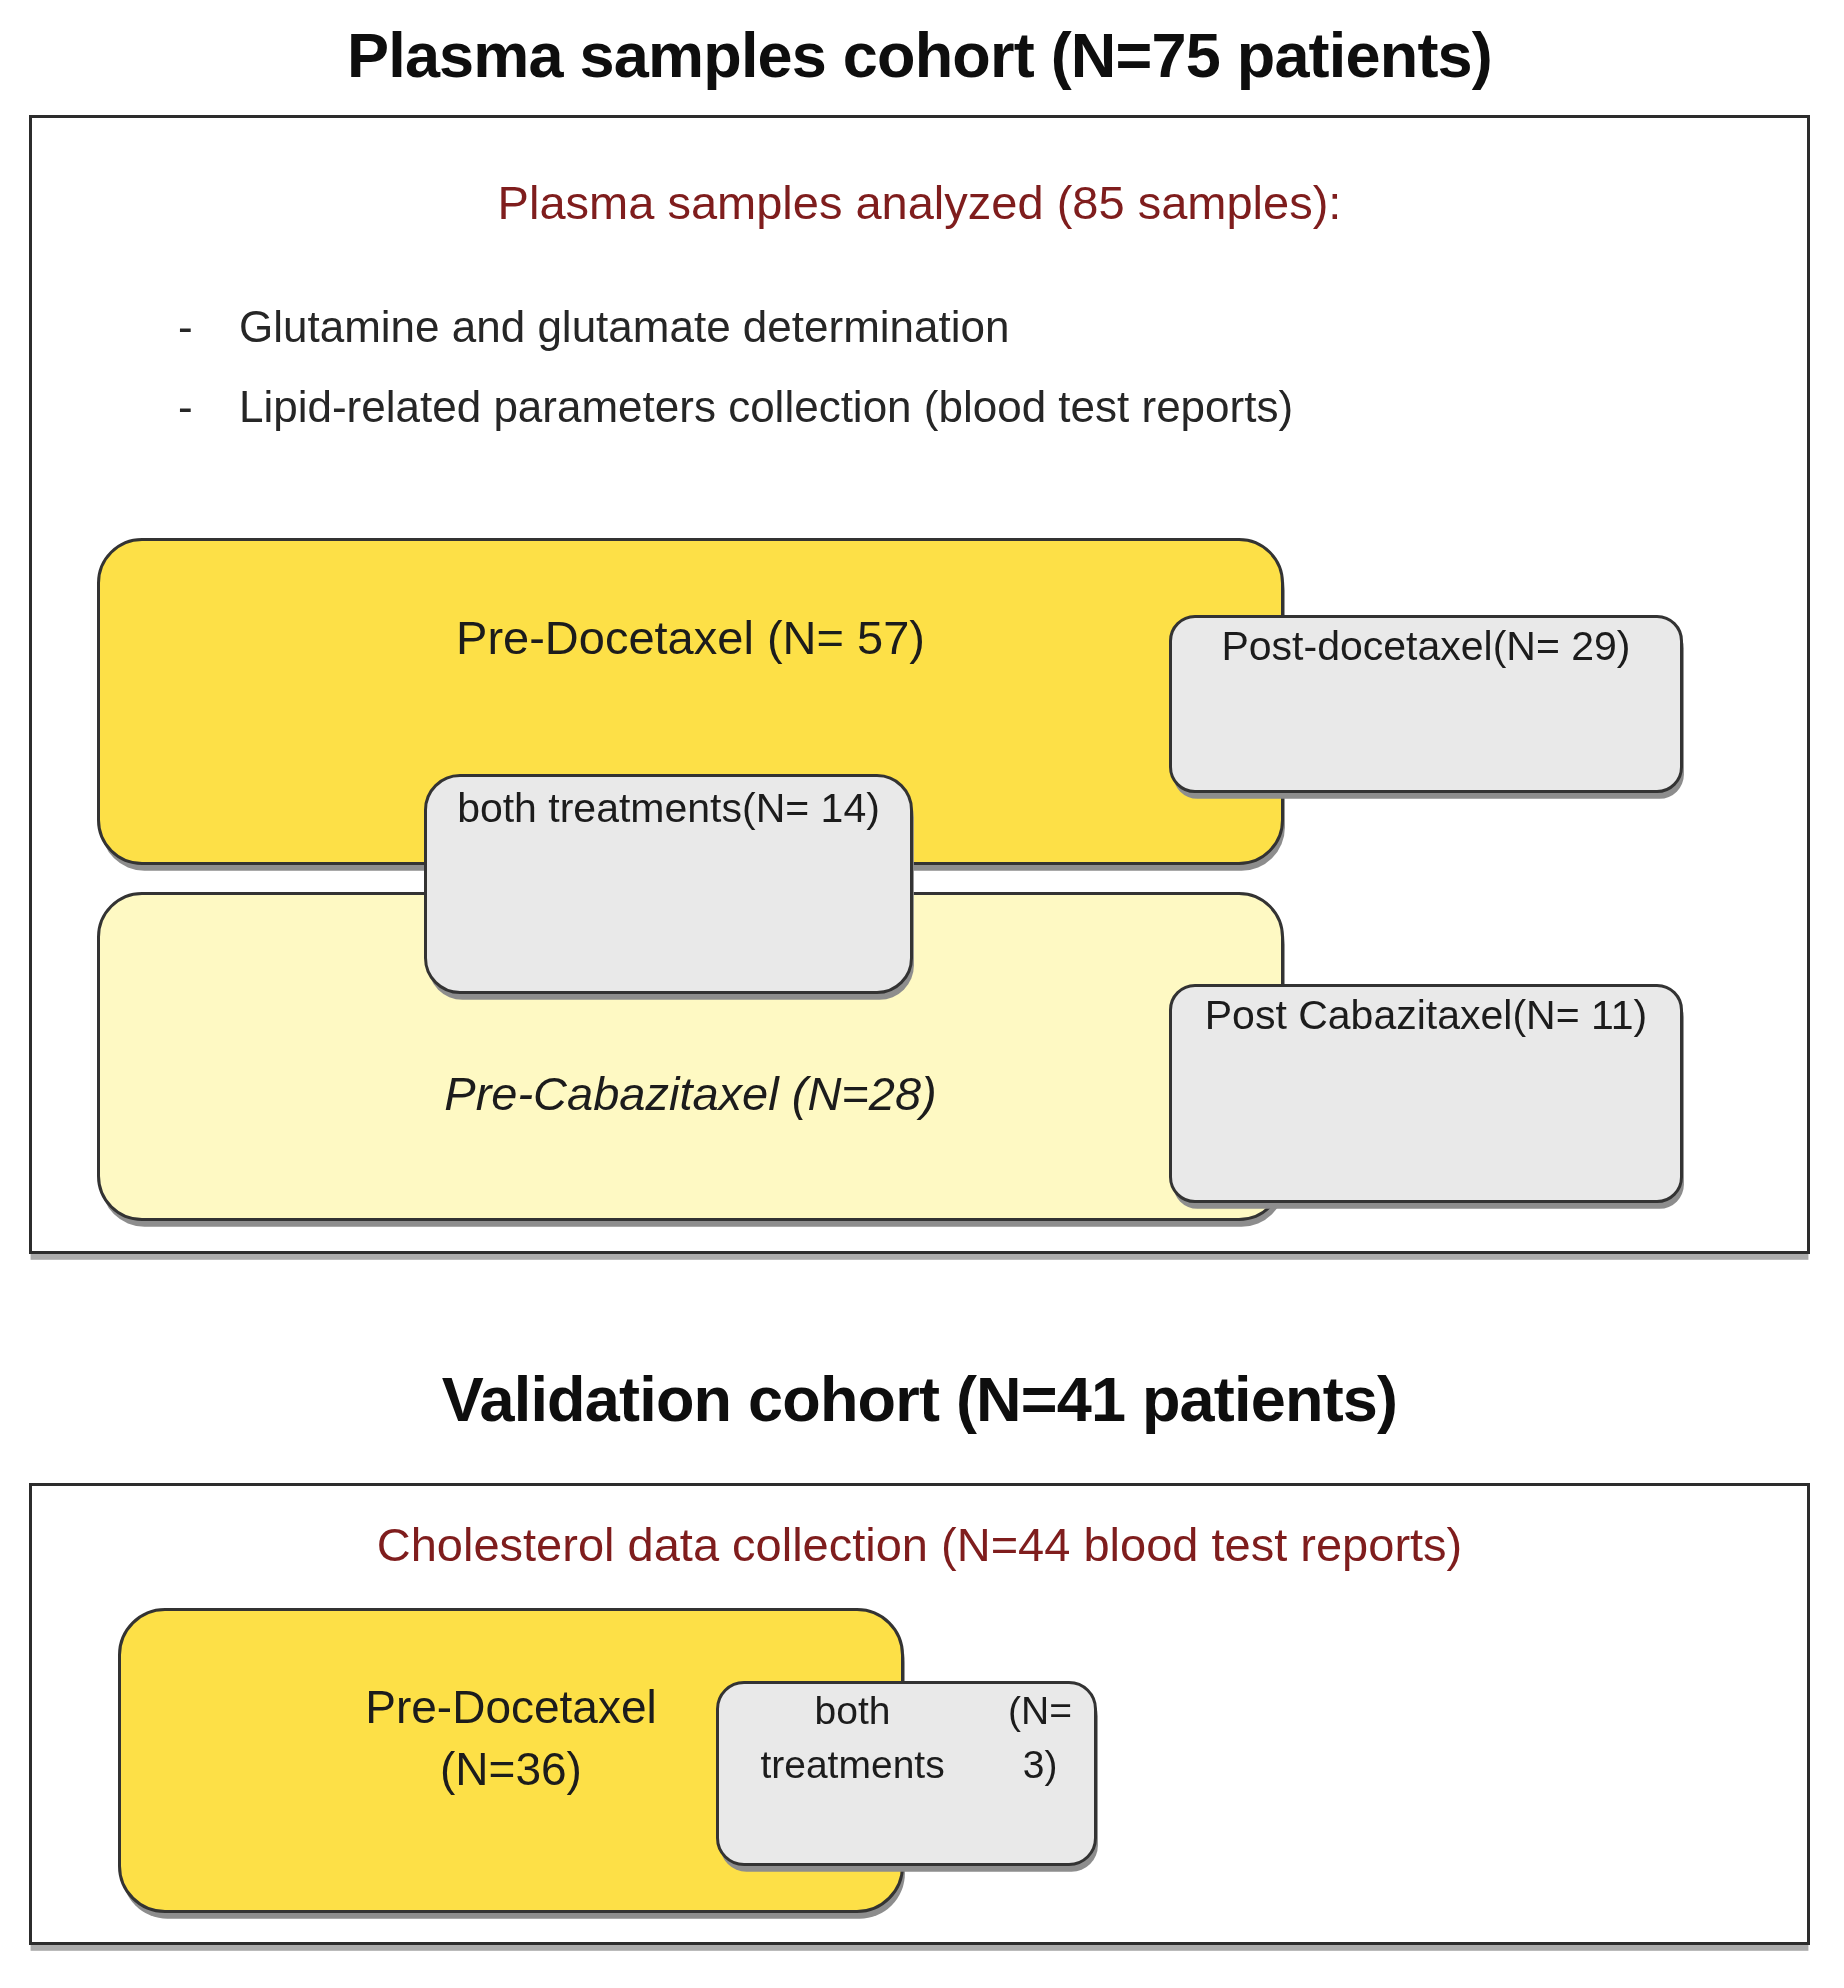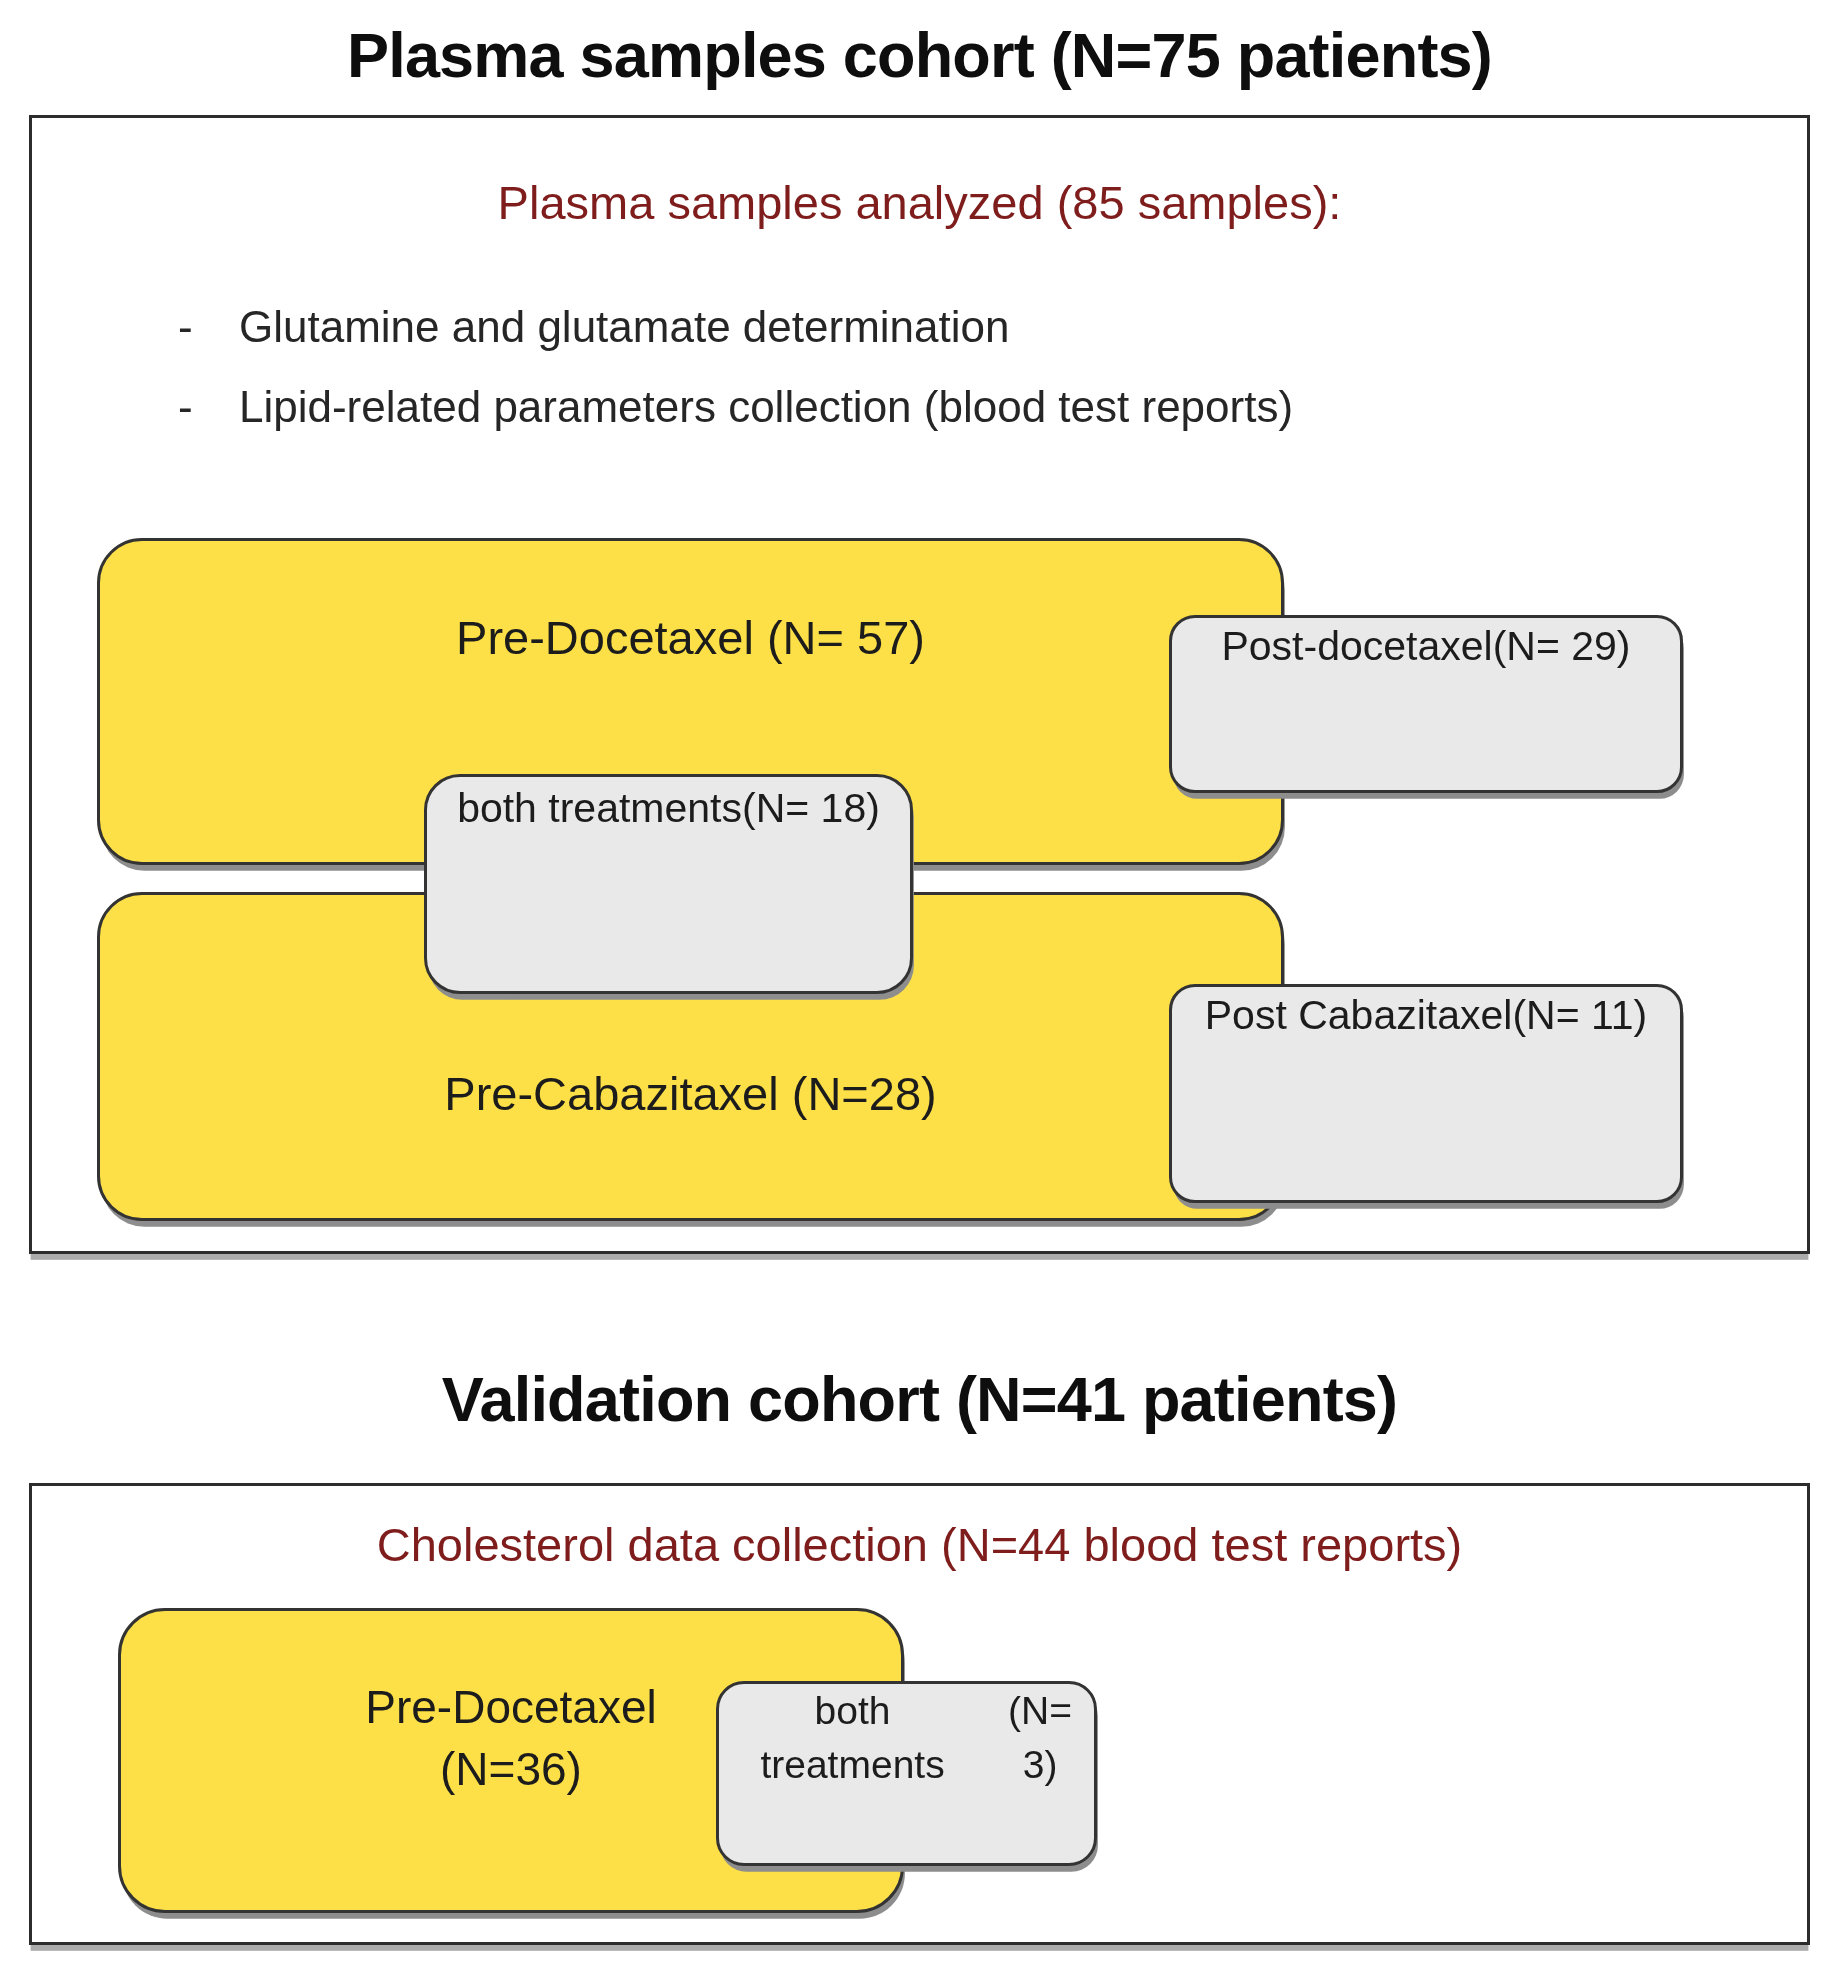--- a/index.html
+++ b/index.html
@@ -22,21 +22,21 @@
     font-size:47px;line-height:52px;color:#7f1d1d;
   }
   .bullet-row{display:flex;line-height:51px;font-size:44px;color:#262626;margin-bottom:29px;}
   .bullet-dash{width:61px;flex:0 0 61px;}
 
   .rbox{
     border:3.3px solid #333333;
     box-shadow:2.5px 7.4px 0 -1.6px #8d8d8d;
   }
   .gray-fill{background:#fde047;}
-  .cream-fill{background:#fde047;}
+  .cream-fill{background:#fef9c3;font-style:italic;}
   .light-fill{background:#e9e9e9;}
 
   .big-label{
     position:absolute;left:0;right:0;text-align:center;
     font-size:47px;line-height:54px;color:#1c1c1c;
   }
   .stack{
     display:flex;flex-direction:row;align-items:flex-start;justify-content:center;
     text-align:center;color:#1c1c1c;
   }
@@ -78,21 +78,21 @@
     <span class="small-line">Post-docetaxel</span>
     <span class="small-line">(N= 29)</span>
   </div>
 
   <div class="abs rbox cream-fill" style="left:97px;top:892px;width:1187px;height:329px;border-radius:45px;z-index:1;">
     <div class="big-label" style="top:172px;">Pre-Cabazitaxel (N=28)</div>
   </div>
 
   <div class="abs rbox light-fill stack" style="left:424px;top:774px;width:489px;height:220px;border-radius:36px;z-index:4;">
     <span class="both1-line">both treatments</span>
-    <span class="both1-line">(N= 18)</span>
+    <span class="both1-line">(N= 14)</span>
   </div>
 
   <div class="abs rbox light-fill stack" style="left:1169px;top:984px;width:514px;height:219px;border-radius:26px;z-index:3;">
     <span class="small-line">Post Cabazitaxel</span>
     <span class="small-line">(N= 11)</span>
   </div>
 
   <div class="abs section-title" style="top:1360px;">Validation cohort (N=41 patients)</div>
 
   <div class="abs panel" style="left:29px;top:1483px;width:1781px;height:462px;"></div>

